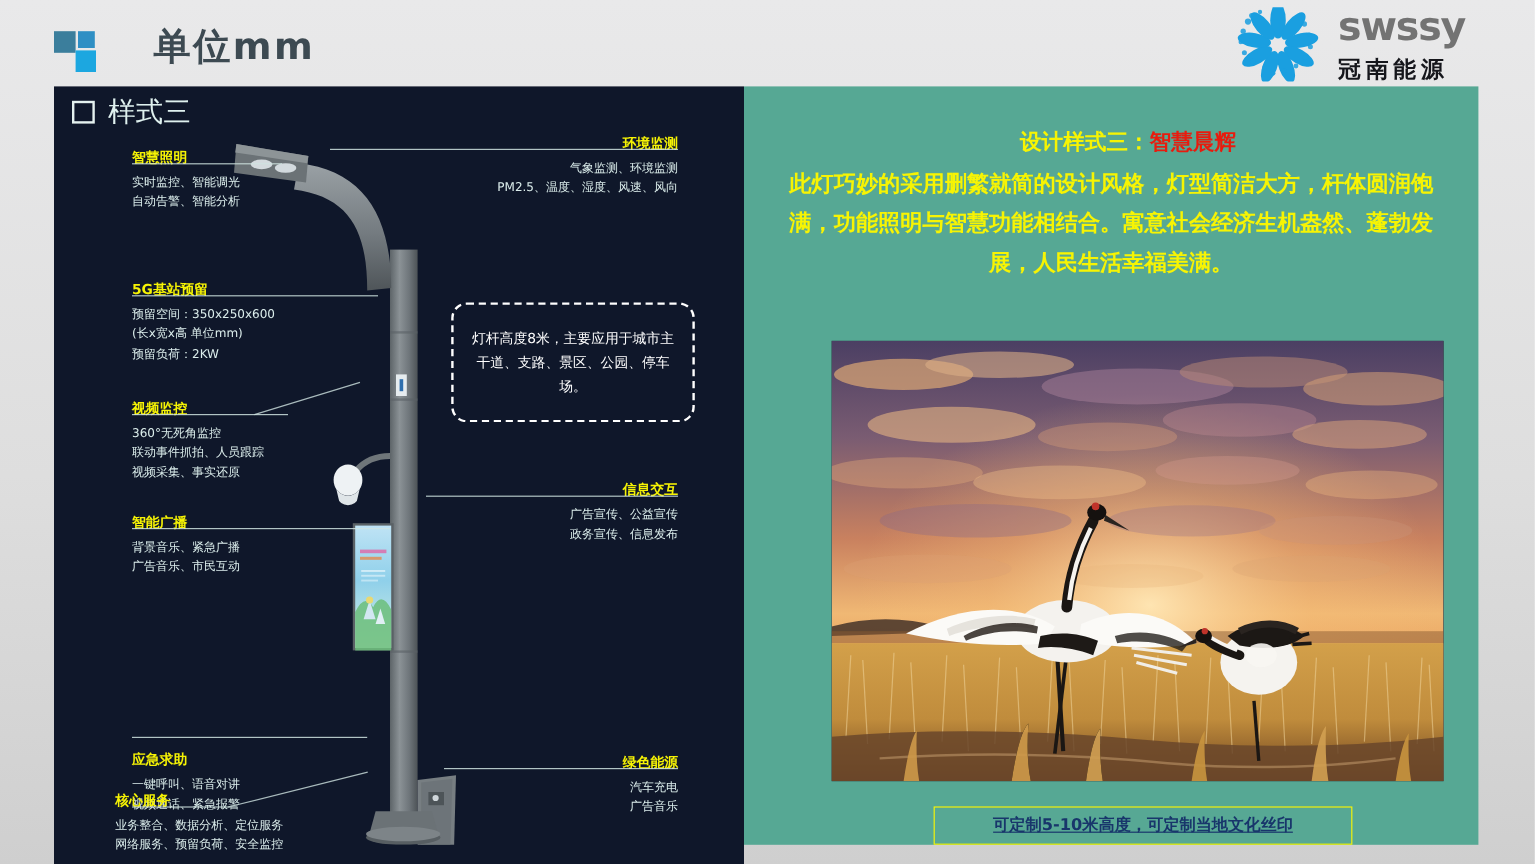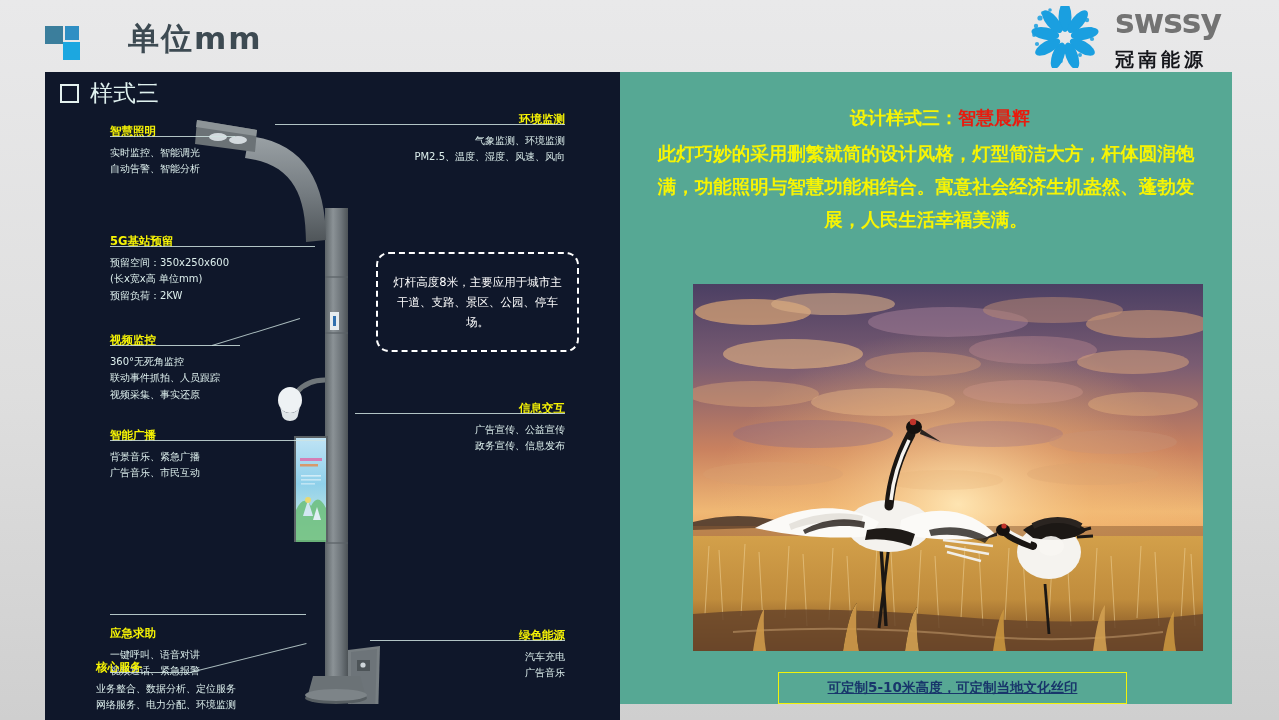--- a/index.html
+++ b/index.html
@@ -21,21 +21,21 @@
   .header-title{position:absolute;left:128px;top:18px;font-size:31px;font-weight:bold;
     color:#3d4a52;letter-spacing:2px;font-family:"DejaVu Sans",sans-serif;}
 
   
   .brand{position:absolute;right:58px;top:6px;height:62px;display:flex;align-items:center;gap:10px;}
   .brand-mark{width:80px;height:62px;position:relative;}
   .brand-text{display:flex;flex-direction:column;align-items:flex-start;line-height:1;}
   .brand-en{font-size:33px;font-weight:bold;color:#737373;letter-spacing:-1px;
     font-family:"DejaVu Sans",sans-serif;}
   .brand-cn{font-size:19px;font-weight:bold;color:#15161b;letter-spacing:4px;margin-top:12px;
-    font-family:Liberation Sans, sans-serif;}
+    font-family:Liberation Mono, monospace;}
 
   
   .left-panel{position:absolute;left:45px;top:72px;width:575px;height:712px;background:#0f172a;}
   .right-panel{position:absolute;left:620px;top:72px;width:612px;height:632px;background:#56a894;}
 
   .panel-heading{position:absolute;left:60px;top:78px;color:#dff1ef;font-size:23px;
     display:flex;align-items:center;gap:11px;font-family:"DejaVu Sans",sans-serif;}
   .sq-bullet{width:15px;height:15px;border:2px solid #e4f1ef;display:inline-block;}
 
   
@@ -243,21 +243,21 @@
   <div class="feat" style="left:110px;top:624px;">
     <div class="ttl">应急求助</div>
     <div class="ln">一键呼叫、语音对讲</div>
     <div class="ln">视频通话、紧急报警</div>
   </div>
   <div class="rule" style="left:110px;top:614px;width:196px;"></div>
 
   <div class="feat" style="left:96px;top:658px;">
     <div class="ttl">核心服务</div>
     <div class="ln">业务整合、数据分析、定位服务</div>
-    <div class="ln">网络服务、电力分配、环境监测</div>
+    <div class="ln">网络服务、预留负荷、安全监控</div>
   </div>
   <div class="rule" style="left:110px;top:672px;width:82px;"></div>
   <div class="leader" style="left:190px;top:672px;width:120px;transform:rotate(-14deg);"></div>
 
   <div class="feat right" style="left:380px;top:110px;width:185px;">
     <div class="ttl">环境监测</div>
     <div class="ln">气象监测、环境监测</div>
     <div class="ln">PM2.5、温度、湿度、风速、风向</div>
   </div>
   <div class="rule" style="left:275px;top:124px;width:290px;"></div>

